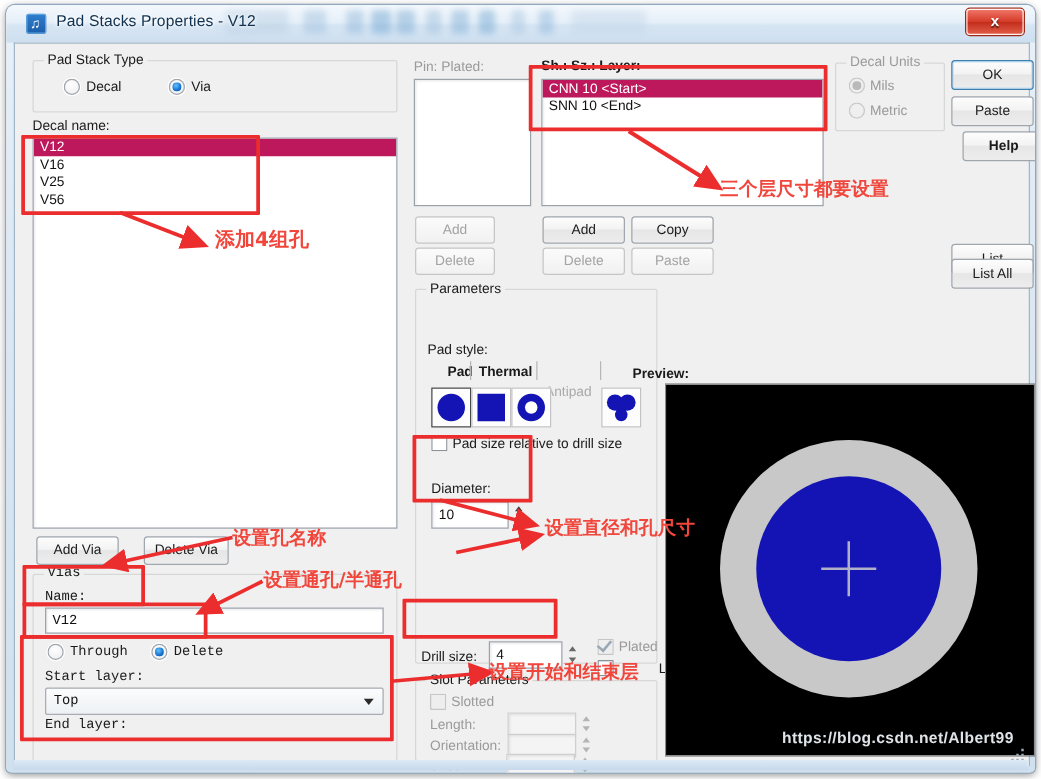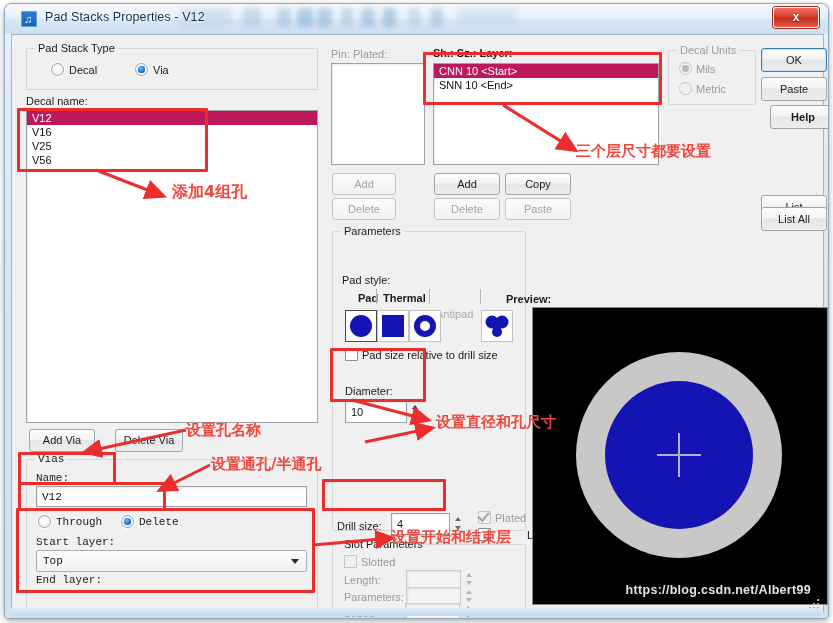--- a/index.html
+++ b/index.html
@@ -281,21 +281,21 @@
       </div>
       <div class="spin" style="left:130px;top:25px;height:17px;">
         <div style="top:0;">
             <span class="ar" style="top:3px;border-bottom:4px solid #b4b4b4;"></span>
           </div>
         <div style="top:8px;">
             <span class="ar" style="top:3px;border-top:4px solid #b4b4b4;"></span>
           </div>
       </div>
 
-      <span class="lbl dis" style="left:11px;top:46px;">Parameters:</span>
+      <span class="lbl dis" style="left:11px;top:46px;">Orientation:</span>
       <div class="tf dis" style="left:73px;top:42px;width:53px;height:17px;">
         <span></span>
       </div>
       <div class="spin" style="left:130px;top:42px;height:17px;">
         <div style="top:0;">
             <span class="ar" style="top:3px;border-bottom:4px solid #b4b4b4;"></span>
           </div>
         <div style="top:8px;">
             <span class="ar" style="top:3px;border-top:4px solid #b4b4b4;"></span>
           </div>

